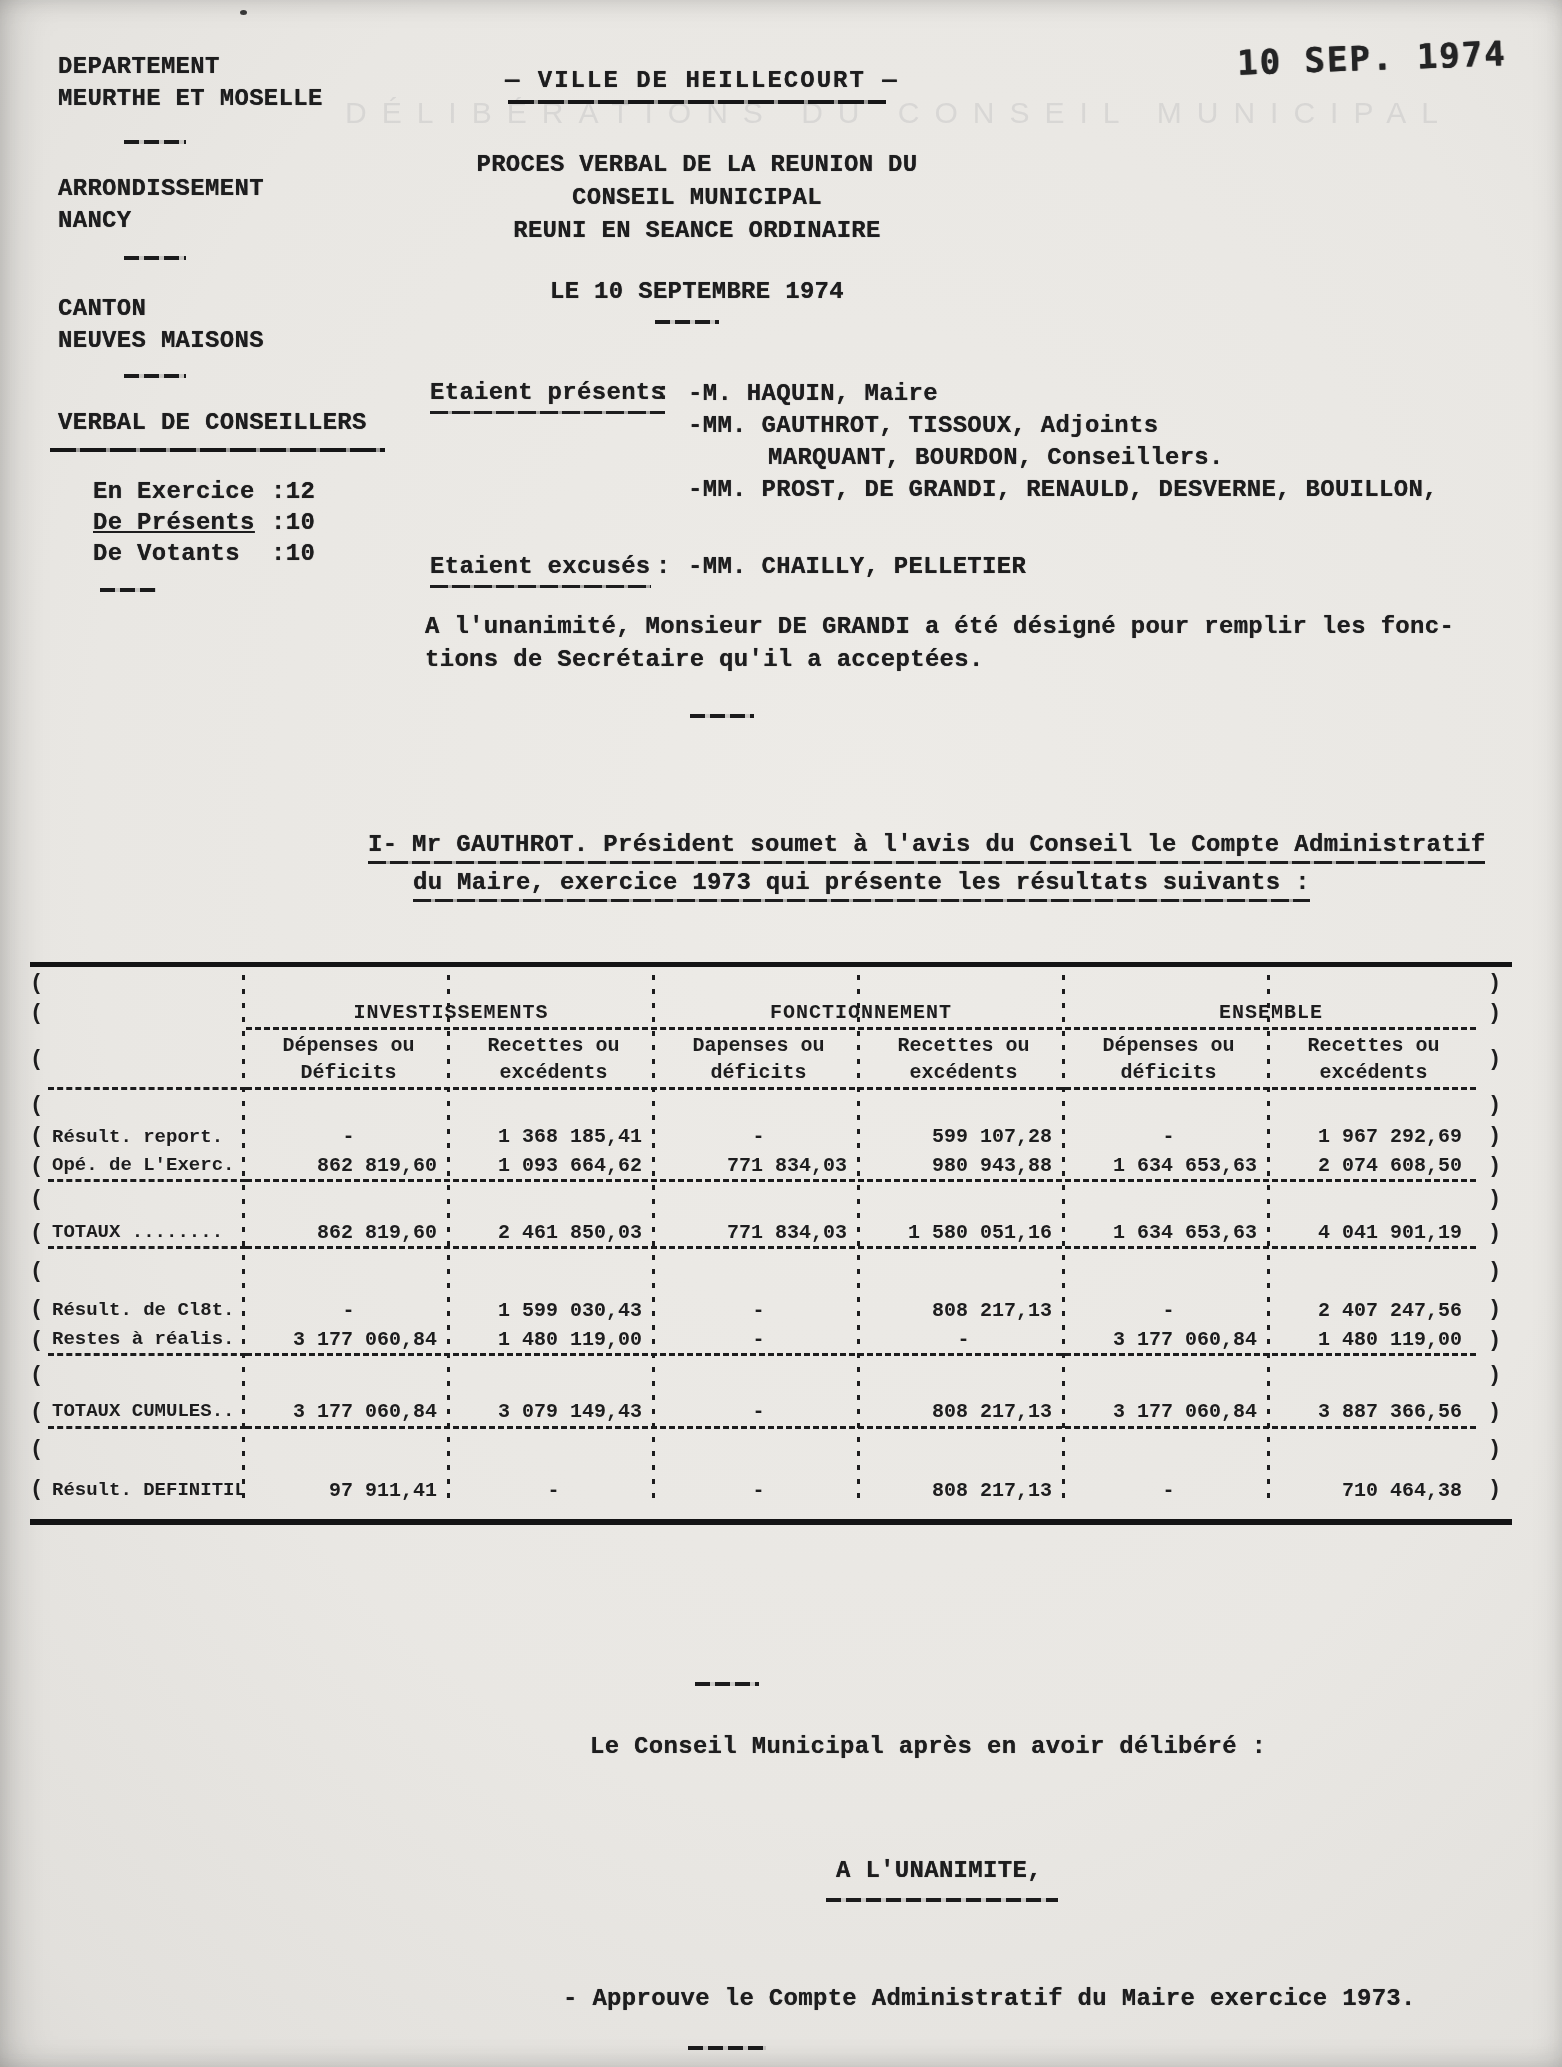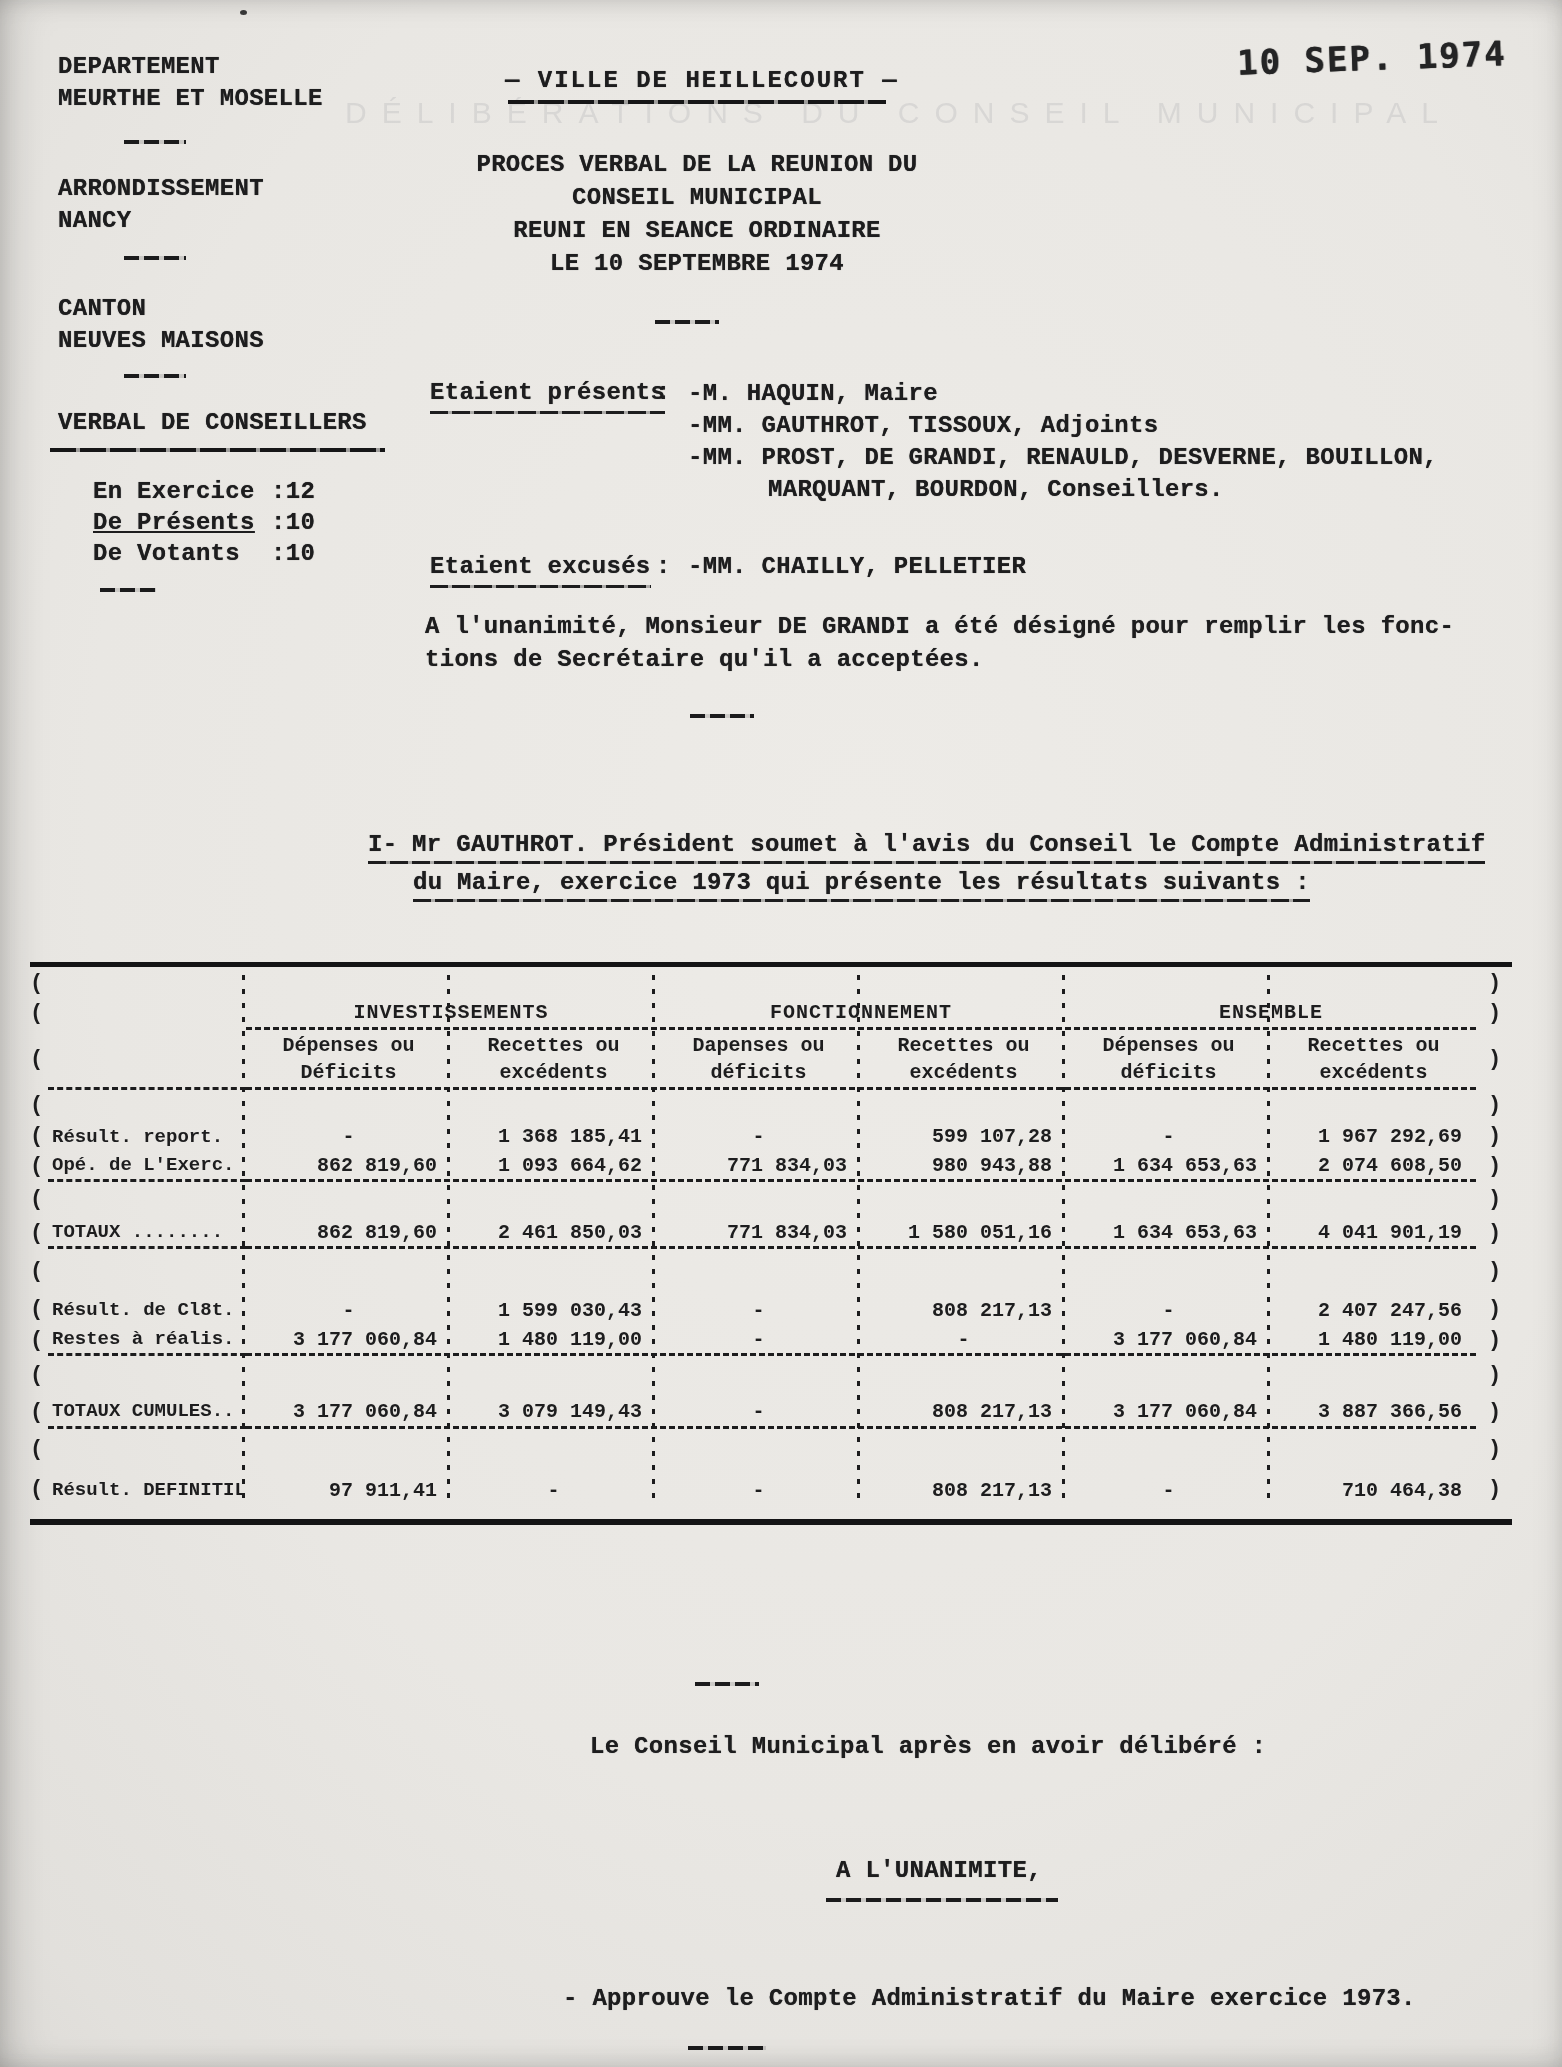--- a/index.html
+++ b/index.html
@@ -106,31 +106,31 @@
     </div>
   <div class="abs dash-div" style="left:100px;top:588px;width:56px;"></div>
 
   <div class="abs tw" style="left:505px;top:66px;letter-spacing:2px;">— VILLE DE HEILLECOURT —</div>
   <div class="abs solid-line" style="left:508px;top:100px;width:378px;"></div>
 
   <div class="abs" style="left:400px;top:148px;width:594px;text-align:center;">
       <div class="tw" style="line-height: 33px;">PROCES VERBAL DE LA REUNION DU</div>
       <div class="tw" style="line-height: 33px;">CONSEIL MUNICIPAL</div>
       <div class="tw" style="line-height: 33px;">REUNI EN SEANCE ORDINAIRE</div>
-      <div class="tw" style="line-height: 33px;">LE 10 SEPTEMBRE 1974</div>
+      <div class="tw" style="line-height: 33px; margin-top: 28px;">LE 10 SEPTEMBRE 1974</div>
     </div>
   <div class="abs dash-div" style="left:655px;top:320px;width:64px;"></div>
 
   <div class="abs tw u" style="left:430px;top:378px;">Etaient présents</div>
   <div class="abs tw" style="left:656px;top:378px;">:</div>
   <div class="abs" style="left:688px;top:378px;">
       <div class="tw" style="line-height: 32px; white-space: nowrap;">-M. HAQUIN, Maire</div>
       <div class="tw" style="line-height: 32px; white-space: nowrap;">-MM. GAUTHROT, TISSOUX, Adjoints</div>
+      <div class="tw" style="line-height: 32px; white-space: nowrap; padding-left: 80px;">MARQUANT, BOURDON, Conseillers.</div>
       <div class="tw" style="line-height: 32px; white-space: nowrap;">-MM. PROST, DE GRANDI, RENAULD, DESVERNE, BOUILLON,</div>
-      <div class="tw" style="line-height: 32px; white-space: nowrap; padding-left: 80px;">MARQUANT, BOURDON, Conseillers.</div>
     </div>
 
   <div class="abs tw u" style="left:430px;top:552px;">Etaient excusés</div>
   <div class="abs tw" style="left:656px;top:552px;">:</div>
   <div class="abs tw" style="left:688px;top:552px;">-MM. CHAILLY, PELLETIER</div>
 
   <div class="abs" style="left:425px;top:610px;">
       <div class="tw" style="line-height: 33px; white-space: nowrap;">A l'unanimité, Monsieur DE GRANDI a été désigné pour remplir les fonc-</div>
       <div class="tw" style="line-height: 33px; white-space: nowrap;">tions de Secrétaire qu'il a acceptées.</div>
     </div>

